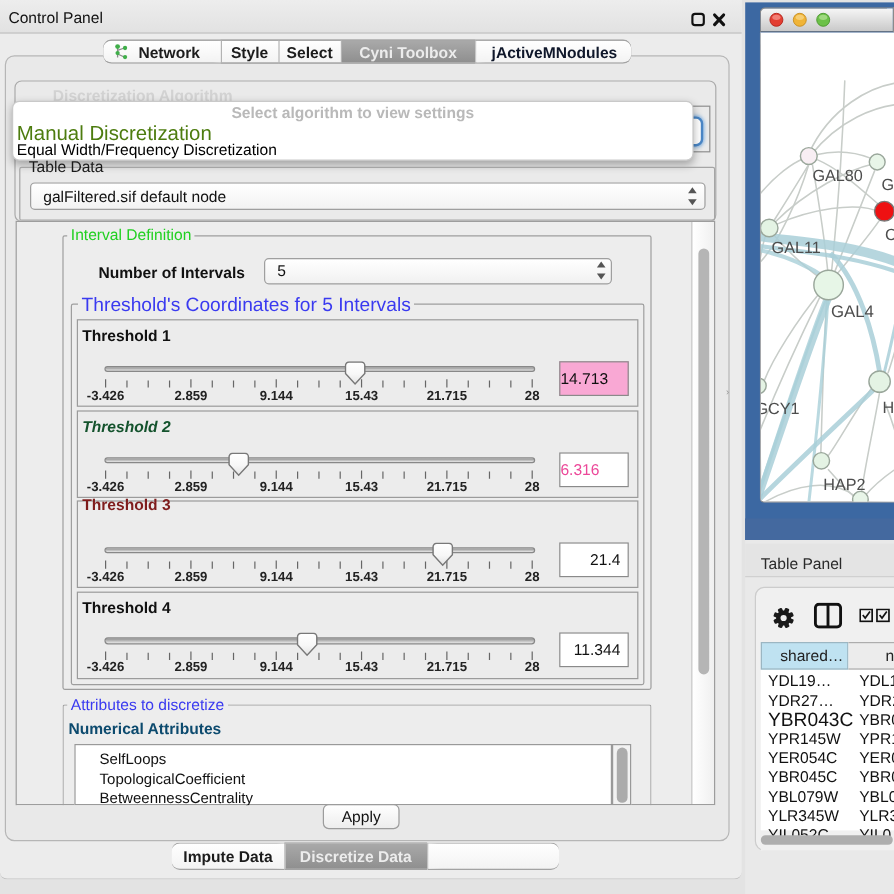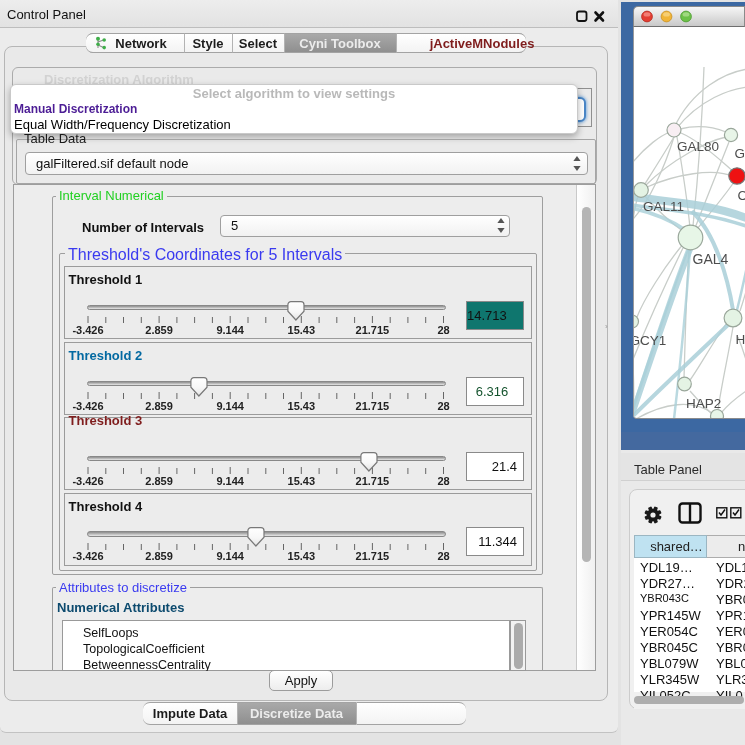--- a/index.html
+++ b/index.html
@@ -24,57 +24,57 @@
 <div class="abs" style="left:86px;top:32.5px;width:439.5px;height:20.5px;border:1px solid #a3a3a3;border-radius:7px;background:#fff;"></div>
 <div class="abs" style="left:86px;top:32.5px;width:98px;height:20.5px;background:linear-gradient(#ffffff,#f3f3f3);border-top-left-radius:7px;border-bottom-left-radius:7px;border-top:1px solid #a3a3a3;border-bottom:1px solid #a3a3a3;"></div>
 <div class="abs" style="left:81px;top:35.5px;width:120px;text-align:center;font-size:13px;font-weight:bold;color:#1c1c1c;">Network</div>
 <div class="abs" style="left:184px;top:32.5px;width:48px;height:20.5px;background:linear-gradient(#ffffff,#f3f3f3);border-left:1px solid #b3b3b3;border-top:1px solid #a3a3a3;border-bottom:1px solid #a3a3a3;"></div>
 <div class="abs" style="left:148.0px;top:35.5px;width:120px;text-align:center;font-size:13px;font-weight:bold;color:#1c1c1c;">Style</div>
 <div class="abs" style="left:232px;top:32.5px;width:52px;height:20.5px;background:linear-gradient(#ffffff,#f3f3f3);border-left:1px solid #b3b3b3;border-top:1px solid #a3a3a3;border-bottom:1px solid #a3a3a3;"></div>
 <div class="abs" style="left:198.0px;top:35.5px;width:120px;text-align:center;font-size:13px;font-weight:bold;color:#1c1c1c;">Select</div>
 <div class="abs" style="left:284px;top:32.5px;width:112px;height:20.5px;background:linear-gradient(#a9a9a9,#8f8f8f);border-left:1px solid #b3b3b3;border-top:1px solid #a3a3a3;border-bottom:1px solid #a3a3a3;"></div>
 <div class="abs" style="left:280.0px;top:35.5px;width:120px;text-align:center;font-size:13px;font-weight:bold;color:#ececec;">Cyni Toolbox</div>
 <div class="abs" style="left:396px;top:32.5px;width:129.5px;height:20.5px;background:linear-gradient(#ffffff,#f3f3f3);border-top-right-radius:7px;border-bottom-right-radius:7px;border-left:1px solid #b3b3b3;border-top:1px solid #a3a3a3;border-bottom:1px solid #a3a3a3;"></div>
-<div class="abs" style="left:422px;top:35.5px;width:120px;text-align:center;font-size:13px;font-weight:bold;color:#7f1d1d;">jActiveMNodules</div>
+<div class="abs" style="left:402px;top:35.5px;width:120px;text-align:center;font-size:13px;font-weight:bold;color:#0f172a;">jActiveMNodules</div>
 <svg class="abs" style="left:94px;top:35.5px;" width="14" height="15" viewBox="0 0 14 15">
 <path d="M4 2.5 V12 M4 6 L9.5 4 M4 9 L9.5 11.5" stroke="#8a8a8a" stroke-width="1.1" fill="none"></path>
 <circle cx="4" cy="2.8" r="2" fill="#3fae49"></circle>
 <circle cx="10.2" cy="4" r="1.8" fill="#3fae49"></circle>
 <circle cx="4" cy="8.2" r="1.8" fill="#3fae49"></circle>
 <circle cx="10.2" cy="11.6" r="1.8" fill="#3fae49"></circle>
 </svg>
 
 <div class="abs" style="left:12px;top:67px;width:585px;height:118px;border:1px solid #ababab;border-radius:6px;background:#eaeaea;"></div>
 <div class="abs" style="left:44px;top:72px;font-size:13px;font-weight:bold;color:#d2d2d2;">Discretization Algorithm</div>
 
 <div class="abs" style="left:17px;top:88px;width:575px;height:38.5px;border:1px solid #8f8f8f;background:#eaeaea;"></div>
 
 <div class="abs" style="left:570px;top:97px;width:16px;height:25px;border-radius:6px;background:#fff;border:2.5px solid #4a86c6;box-shadow:0 0 3px 1px #88b4e0;"></div>
 
 <div class="abs" style="left:10px;top:84px;width:568px;height:50px;background:#fff;border:1px solid #c9c9c9;border-radius:6px;box-shadow:0 3px 7px rgba(0,0,0,0.3);"></div>
 <div class="abs" style="left:10px;top:86px;width:568px;text-align:center;font-size:13px;font-weight:bold;color:#b9b9b9;">Select algorithm to view settings</div>
-<div class="abs" style="left:14px;top:102px;font-size:12px;font-weight:bold;color:#4c1d95;">Manual Discretization</div>
+<div class="abs" style="left:14px;top:102px;font-size:17px;font-weight:normal;color:#4d7c0f;">Manual Discretization</div>
 <div class="abs" style="left:14px;top:116.5px;font-size:13px;color:#000;">Equal Width/Frequency Discretization</div>
 
 <div class="abs" style="left:16px;top:139px;width:580px;height:45px;border:1px solid #a5a5a5;border-radius:2px;"></div>
 <div class="abs" style="left:21px;top:131px;font-size:13px;color:#1a1a1a;background:transparent;padding:0 3px;">Table Data</div>
 <div class="abs" style="left:25px;top:152px;width:563px;height:23px;background:linear-gradient(#ffffff,#f2f2f2);border:1px solid #9f9f9f;border-radius:4px;"></div>
 <div class="abs" style="left:36px;top:156px;font-size:13px;color:#111;">galFiltered.sif default node</div>
 <svg class="abs" style="left:572px;top:155px;" width="10" height="17" viewBox="0 0 10 17">
   <path d="M5 1 L8.6 6 H1.4 Z" fill="#555"></path>
   <path d="M5 16 L8.6 11 H1.4 Z" fill="#555"></path>
 </svg>
 
 <div class="abs" style="left:13px;top:184px;width:583px;height:487px;background:#ededed;border:1px solid #9d9d9d;"></div>
 
 <div class="abs" style="left:576px;top:185px;width:19px;height:485px;background:linear-gradient(90deg,#ffffff,#f0f0f0);border-left:1px solid #c9c9c9;"></div>
 <div class="abs" style="left:582px;top:207px;width:9px;height:355px;background:#b5b5b5;border-radius:5px;"></div>
 
 <div class="abs" style="left:52px;top:196px;width:491px;height:379px;border:1px solid #9e9e9e;border-radius:2px;"></div>
-<div class="abs" style="left:56px;top:188px;font-size:13px;color:#21d021;background:#ededed;padding:0 3px;">Interval Numerical</div>
+<div class="abs" style="left:56px;top:188px;font-size:13px;color:#21d021;background:#ededed;padding:0 3px;">Interval Definition</div>
 
 <div class="abs" style="left:82px;top:220px;font-size:13px;font-weight:bold;color:#111;">Number of Intervals</div>
 <div class="abs" style="left:220px;top:215px;width:290px;height:22px;background:linear-gradient(#ffffff,#f1f1f1);border:1px solid #9f9f9f;border-radius:4px;"></div>
 <div class="abs" style="left:231px;top:218px;font-size:13px;color:#111;">5</div>
 <svg class="abs" style="left:496px;top:217px;" width="10" height="17" viewBox="0 0 10 17">
   <path d="M5 1 L8.6 6 H1.4 Z" fill="#555"></path>
   <path d="M5 16 L8.6 11 H1.4 Z" fill="#555"></path>
 </svg>
 
 <div class="abs" style="left:59px;top:253px;width:478px;height:318px;border:1px solid #9e9e9e;border-radius:2px;"></div>
@@ -115,23 +115,23 @@
 <svg class="abs" style="left:286.7px;top:300.6px;" width="18" height="20" viewBox="0 0 18 20">
 <path d="M4 0.7 H14 A3 3 0 0 1 17 3.7 V10.2 L8.9 19 L0.9 10.2 V3.7 A3 3 0 0 1 4 0.7 Z" fill="url(#kg1)" stroke="#787878" stroke-width="1.2"></path>
 <defs>
       <linearGradient id="kg1" x1="0" y1="0" x2="0" y2="1">
         <stop offset="0" stop-color="#ffffff"></stop>
         <stop offset="0.55" stop-color="#f7f7f7"></stop>
         <stop offset="1" stop-color="#e3e3e3"></stop>
       </linearGradient>
     </defs>
 </svg>
-<div class="abs" style="left:466px;top:300.6px;width:58px;height:29px;background:#0f766e;border:1px solid #8a8a8a;font-size:13px;color:#111;text-align:right;line-height:27px;padding-right:20px;">14.713</div>
+<div class="abs" style="left:466px;top:300.6px;width:58px;height:29px;background:#f9a8d4;border:1px solid #8a8a8a;font-size:13px;color:#111;text-align:right;line-height:27px;padding-right:20px;">14.713</div>
 <div class="abs" style="left:63.5px;top:342px;width:468.5px;height:73px;border:1px solid #9b9b9b;background:#ececec;"></div>
-<div class="abs" style="left:68.5px;top:348px;font-size:13px;font-weight:bold;color:#0369a1;">Threshold 2</div>
+<div class="abs" style="left:68.5px;top:348px;font-size:13px;font-weight:bold;color:#14532d;font-style:italic;">Threshold 2</div>
 <div class="abs" style="left:87px;top:380.5px;width:359px;height:5.6px;border-radius:3px;background:linear-gradient(#8d8d8d,#e8e8e8);border:0.5px solid #888;"></div>
 <svg class="abs" style="left:87px;top:384.3px;" width="362" height="16" viewBox="0 0 362 16">
     <line x1="1.0" y1="8" x2="1.0" y2="15" stroke="#666" stroke-width="1"></line>
     <line x1="18.8" y1="9" x2="18.8" y2="15" stroke="#666" stroke-width="1"></line>
     <line x1="36.5" y1="9" x2="36.5" y2="15" stroke="#666" stroke-width="1"></line>
     <line x1="54.3" y1="9" x2="54.3" y2="15" stroke="#666" stroke-width="1"></line>
     <line x1="72.1" y1="8" x2="72.1" y2="15" stroke="#666" stroke-width="1"></line>
     <line x1="89.9" y1="9" x2="89.9" y2="15" stroke="#666" stroke-width="1"></line>
     <line x1="107.6" y1="9" x2="107.6" y2="15" stroke="#666" stroke-width="1"></line>
     <line x1="125.4" y1="9" x2="125.4" y2="15" stroke="#666" stroke-width="1"></line>
@@ -158,21 +158,21 @@
 <svg class="abs" style="left:189.7px;top:376.6px;" width="18" height="20" viewBox="0 0 18 20">
 <path d="M4 0.7 H14 A3 3 0 0 1 17 3.7 V10.2 L8.9 19 L0.9 10.2 V3.7 A3 3 0 0 1 4 0.7 Z" fill="url(#kg2)" stroke="#787878" stroke-width="1.2"></path>
 <defs>
       <linearGradient id="kg2" x1="0" y1="0" x2="0" y2="1">
         <stop offset="0" stop-color="#ffffff"></stop>
         <stop offset="0.55" stop-color="#f7f7f7"></stop>
         <stop offset="1" stop-color="#e3e3e3"></stop>
       </linearGradient>
     </defs>
 </svg>
-<div class="abs" style="left:466px;top:376.6px;width:58px;height:29px;background:#fff;border:1px solid #8a8a8a;font-size:13px;color:#14532d;text-align:center;line-height:27px;padding-right:6px;">6.316</div>
+<div class="abs" style="left:466px;top:376.6px;width:58px;height:29px;background:#fff;border:1px solid #8a8a8a;font-size:13px;color:#ec4899;text-align:left;line-height:27px;padding-right:6px;">6.316</div>
 <div class="abs" style="left:63.5px;top:417px;width:468.5px;height:73px;border:1px solid #9b9b9b;background:#ececec;"></div>
 <div class="abs" style="left:68.5px;top:413px;font-size:13px;font-weight:bold;color:#7f1d1d;">Threshold 3</div>
 <div class="abs" style="left:87px;top:455.5px;width:359px;height:5.6px;border-radius:3px;background:linear-gradient(#8d8d8d,#e8e8e8);border:0.5px solid #888;"></div>
 <svg class="abs" style="left:87px;top:459.3px;" width="362" height="16" viewBox="0 0 362 16">
     <line x1="1.0" y1="8" x2="1.0" y2="15" stroke="#666" stroke-width="1"></line>
     <line x1="18.8" y1="9" x2="18.8" y2="15" stroke="#666" stroke-width="1"></line>
     <line x1="36.5" y1="9" x2="36.5" y2="15" stroke="#666" stroke-width="1"></line>
     <line x1="54.3" y1="9" x2="54.3" y2="15" stroke="#666" stroke-width="1"></line>
     <line x1="72.1" y1="8" x2="72.1" y2="15" stroke="#666" stroke-width="1"></line>
     <line x1="89.9" y1="9" x2="89.9" y2="15" stroke="#666" stroke-width="1"></line>
@@ -372,21 +372,21 @@
 <rect x="14.8" y="0.8" width="10" height="10" fill="none" stroke="#111" stroke-width="1.4"></rect>
 <path d="M17 5.5 L19 8 L23 2.5" stroke="#111" stroke-width="1.4" fill="none"></path>
 </svg>
 <div class="abs" style="left:634px;top:535px;width:111px;height:157px;background:#ffffff;"></div>
 <div class="abs" style="left:634px;top:535px;width:73px;height:23px;background:#bfe2f1;border:1px solid #9bb6c2;text-align:center;font-size:13px;color:#222;line-height:22px;padding-left:12px;">shared…</div>
 <div class="abs" style="left:707px;top:535px;width:38px;height:23px;background:#ececec;border-top:1px solid #adadad;border-bottom:1px solid #adadad;font-size:13px;color:#222;line-height:22px;padding-left:31px;">na</div>
 <div class="abs" style="left:640px;top:559.5px;width:66px;font-size:13px;color:#111;">YDL19…</div>
 <div class="abs" style="left:716px;top:559.5px;width:30px;font-size:13px;color:#111;">YDL1</div>
 <div class="abs" style="left:640px;top:575.6px;width:66px;font-size:13px;color:#111;">YDR27…</div>
 <div class="abs" style="left:716px;top:575.6px;width:30px;font-size:13px;color:#111;">YDR2</div>
-<div class="abs" style="left:640px;top:591.7px;width:66px;font-size:11px;color:#111;">YBR043C</div>
+<div class="abs" style="left:640px;top:591.7px;width:66px;font-size:16px;color:#111;">YBR043C</div>
 <div class="abs" style="left:716px;top:591.7px;width:30px;font-size:13px;color:#111;">YBR0</div>
 <div class="abs" style="left:640px;top:607.8px;width:66px;font-size:13px;color:#111;">YPR145W</div>
 <div class="abs" style="left:716px;top:607.8px;width:30px;font-size:13px;color:#111;">YPR1</div>
 <div class="abs" style="left:640px;top:623.9px;width:66px;font-size:13px;color:#111;">YER054C</div>
 <div class="abs" style="left:716px;top:623.9px;width:30px;font-size:13px;color:#111;">YER0</div>
 <div class="abs" style="left:640px;top:640.0px;width:66px;font-size:13px;color:#111;">YBR045C</div>
 <div class="abs" style="left:716px;top:640.0px;width:30px;font-size:13px;color:#111;">YBR0</div>
 <div class="abs" style="left:640px;top:656.1px;width:66px;font-size:13px;color:#111;">YBL079W</div>
 <div class="abs" style="left:716px;top:656.1px;width:30px;font-size:13px;color:#111;">YBL0</div>
 <div class="abs" style="left:640px;top:672.2px;width:66px;font-size:13px;color:#111;">YLR345W</div>

